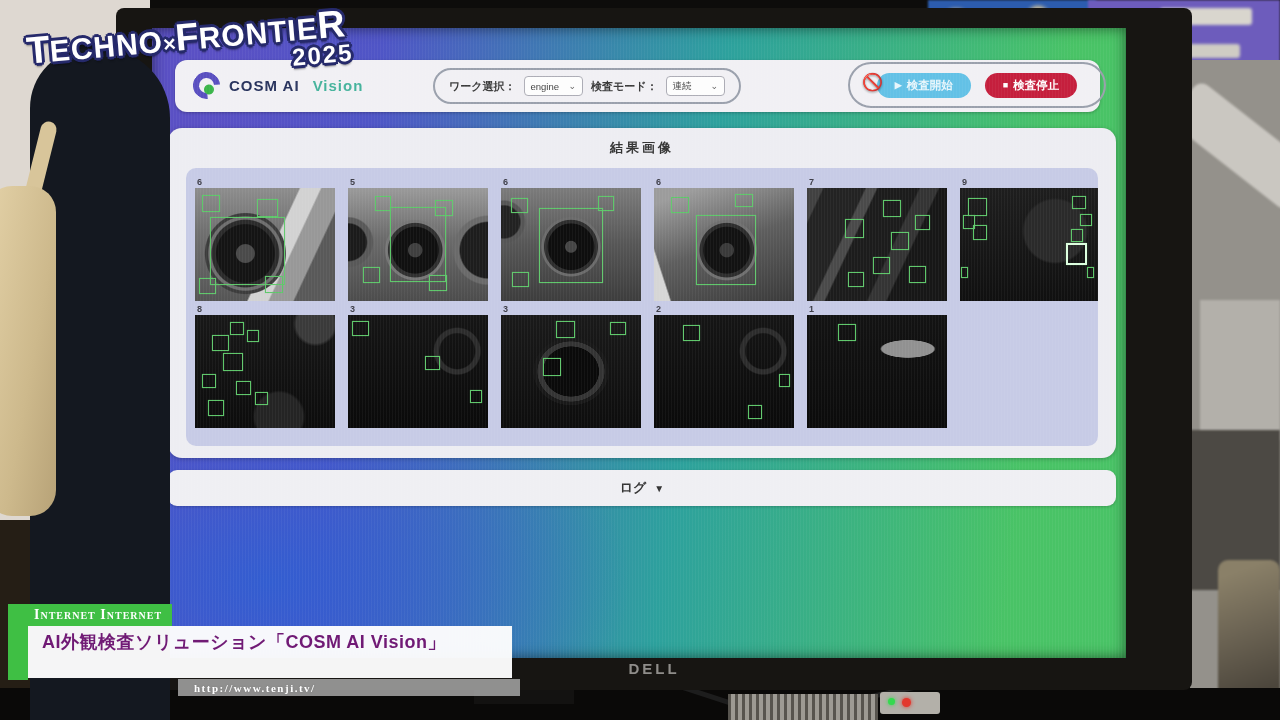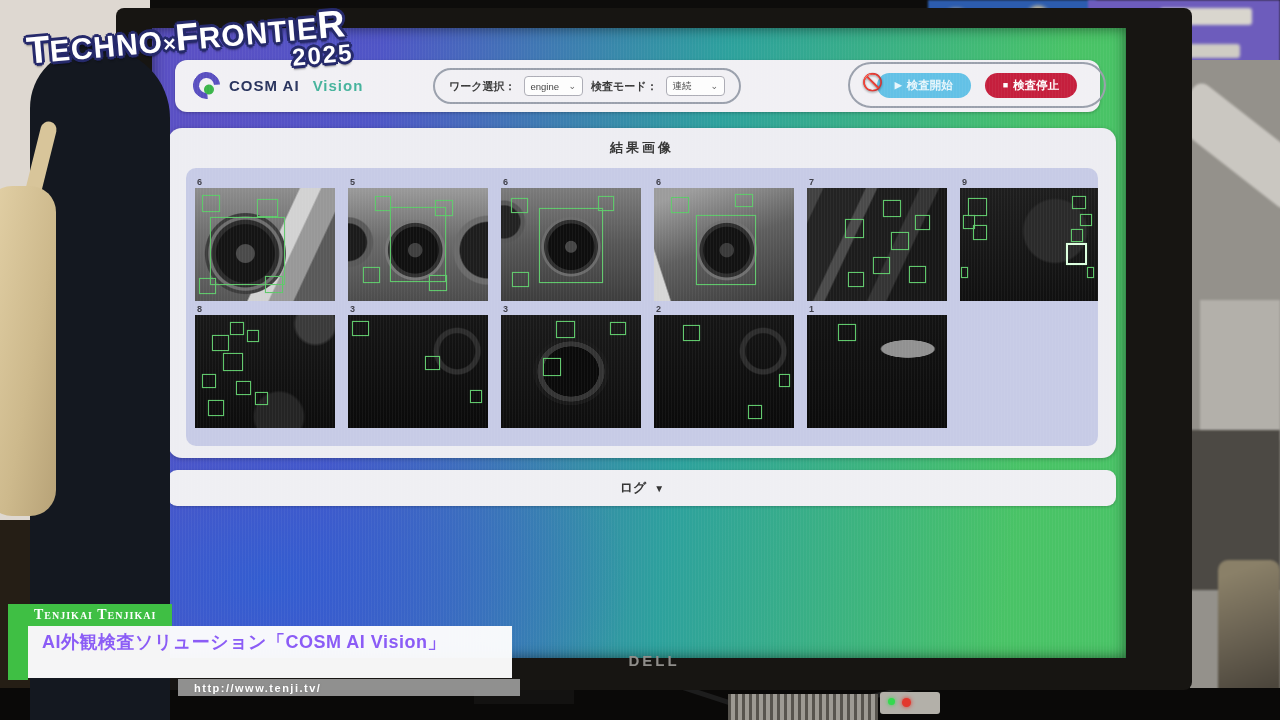--- a/index.html
+++ b/index.html
@@ -56,21 +56,21 @@
     background-image:repeating-linear-gradient(90deg,#57544e 0 3px, transparent 3px 7px); }
   .led-box { left:880px; top:692px; width:60px; height:22px; background:#b3b0a9; border-radius:3px; }
   .led-g { left:888px; top:698px; width:7px; height:7px; border-radius:50%; background:#35d94f; box-shadow:0 0 4px #35d94f; }
   .led-r { left:902px; top:698px; width:9px; height:9px; border-radius:50%; background:#e2382e; box-shadow:0 0 4px #e2382e; }
   .cable1 { left:620px; top:684px; width:120px; height:5px; background:#1d1d1d; transform:rotate(18deg); border-radius:3px; }
   .cable2 { left:820px; top:690px; width:140px; height:5px; background:#222; transform:rotate(-12deg); border-radius:3px; }
 
   
   .monitor { position:absolute; left:116px; top:8px; width:1076px; height:682px;
     background:#171512; border-radius:8px; z-index:3; }
-  .dell-chin { position:absolute; left:0; bottom:12px; width:100%; height:30px; text-align:center; }
+  .dell-chin { position:absolute; left:0; bottom:4px; width:100%; height:30px; text-align:center; }
   .dell-logo { display:inline-block; margin-top:4px; color:#8f8d8a; font-size:15px; font-weight:bold; letter-spacing:3px; }
   .stand { position:absolute; left:474px; top:678px; width:100px; height:26px; background:#131211; z-index:2; }
 
   .screen { position:absolute; left:36px; top:20px; width:974px; height:630px; overflow:hidden;
     background:
       radial-gradient(ellipse 60% 55% at 12% 88%, rgba(45,95,210,.85), transparent 62%),
       linear-gradient(97deg, #5a50c4 6%, #4f55c6 22%, #2da19d 55%, #49c366 88%);
     box-shadow:inset 0 0 14px rgba(0,0,0,.55); }
   .screen::after { content:""; position:absolute; inset:0; pointer-events:none;
     background:repeating-linear-gradient(90deg, rgba(255,255,255,.045) 0 1px, transparent 1px 3px); }
@@ -171,24 +171,24 @@
   .lg-r { font-size:38px; color:#e4502f; }
   .lg-year { position:absolute; right:-6px; bottom:-22px; font-size:24px; color:#f0b42a; letter-spacing:2px; }
 
   .lt-kicker { position:absolute; left:8px; top:604px; width:164px; height:22px; background:#3fbf44; z-index:40;
     display:flex; align-items:center; padding-left:26px; }
   .lt-kicker-text { color:#fff; font-family:"Liberation Serif", serif; font-variant:small-caps;
     font-weight:bold; font-size:14px; letter-spacing:1px; }
   .lt-side { position:absolute; left:8px; top:604px; width:20px; height:76px; background:#3fbf44; z-index:39; }
   .lt-main { position:absolute; left:28px; top:626px; width:484px; height:52px; background:rgba(253,253,253,.97);
     z-index:40; padding:4px 0 0 14px; }
-  .lt-title { font-size:18px; font-weight:bold; color:#8b5cf6; white-space:nowrap; letter-spacing:0.5px; }
+  .lt-title { font-size:18px; font-weight:bold; color:#701a75; white-space:nowrap; letter-spacing:0.5px; }
   .lt-company { font-size:14px; font-weight:bold; color:#2f9e3b; margin-top:2px; }
   .lt-url { position:absolute; left:178px; top:679px; width:342px; height:17px; background:rgba(175,175,175,.8);
-    z-index:40; display:flex; align-items:center; padding-left:16px; }
+    z-index:40; display:flex; align-items:center; padding-left:16px;font-family:Liberation Serif, serif; }
   .lt-url-text { color:#fff; font-size:11px; font-weight:bold; letter-spacing:1.5px; text-shadow:0 0 2px #777; }
 </style>
 </head>
 <body>
 
 <div class="stage">
 
   <div class="env left-wall"></div>
   <div class="env pink-blobs"></div>
   <div class="env floor-left"></div>
@@ -382,21 +382,21 @@
   <div class="env bag-strap"></div>
   <div class="env bag"></div>
 
   <div class="event-logo">
     <span class="lg-t">T</span><span class="lg-echno">ECHNO</span><span class="lg-x">×</span><span class="lg-f">F</span><span class="lg-rontie">RONTIE</span><span class="lg-r">R</span>
     <span class="lg-year">2025</span>
   </div>
 
   <div class="lt-side"></div>
   <div class="lt-kicker">
-    <span class="lt-kicker-text">Tenjikai Tenjikai</span>
+    <span class="lt-kicker-text">Internet Internet</span>
   </div>
   <div class="lt-main">
     <div class="lt-title">AI外観検査ソリューション「COSM AI Vision」</div>
   </div>
   <div class="lt-url">
     <span class="lt-url-text">http://www.tenji.tv/</span>
   </div>
 
 </div>
 

